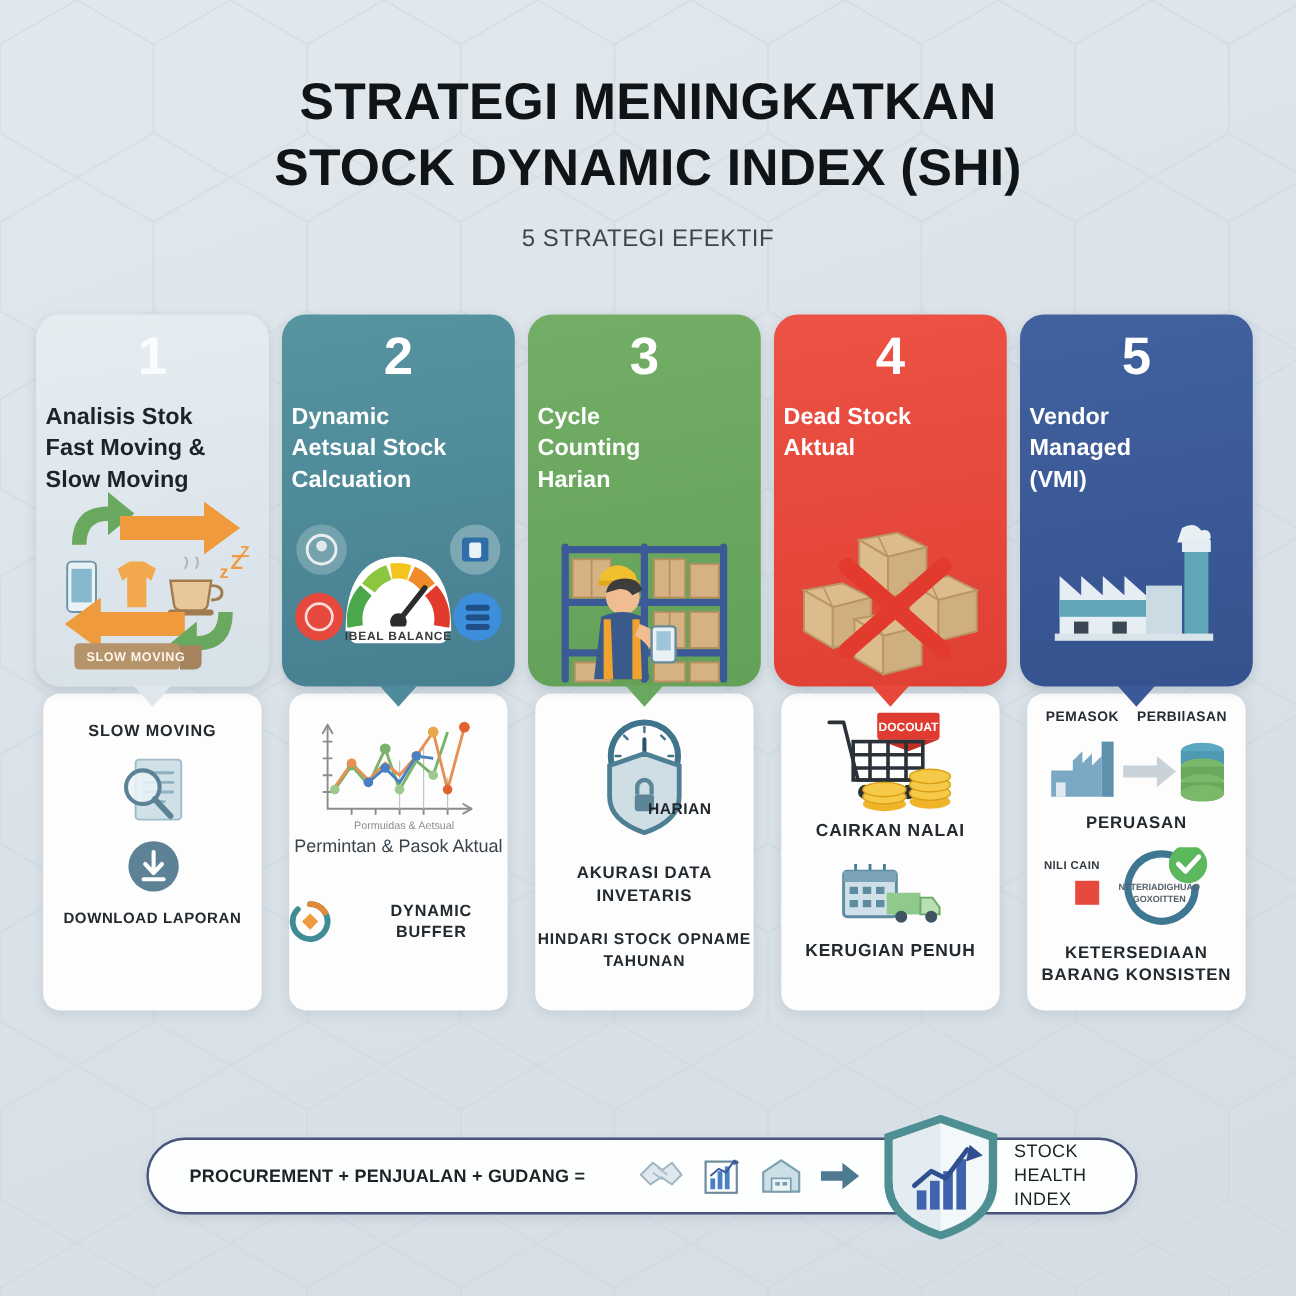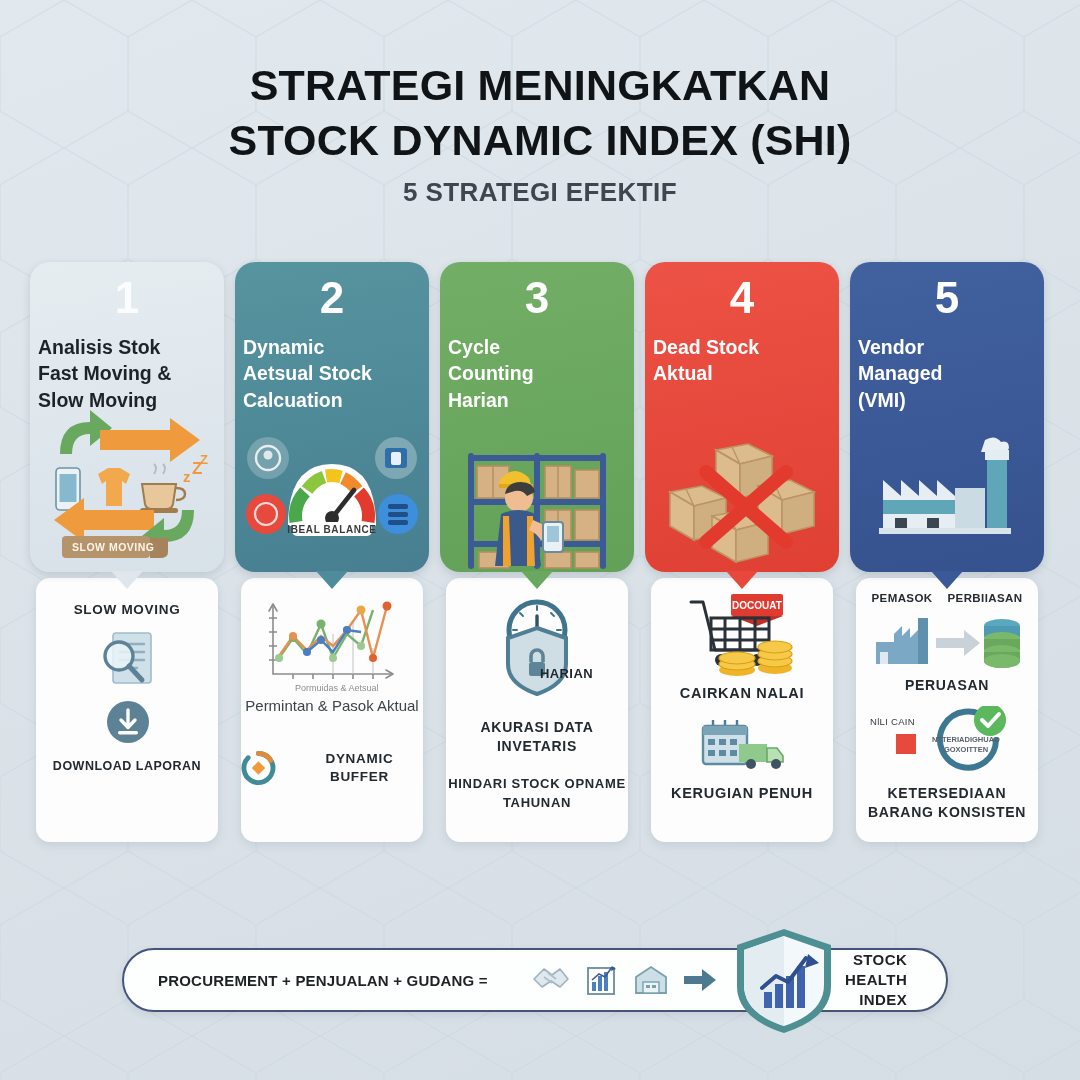--- a/index.html
+++ b/index.html
@@ -21,22 +21,22 @@
     opacity: .55; pointer-events: none;
   }
 
   
   .header { position:absolute; top:0; left:0; right:0; text-align:center; padding-top:58px; }
   .title {
     font-size: 43px; font-weight: 700; letter-spacing: .2px;
     color: #111416; line-height: 1.28;
   }
   .subtitle {
-    margin-top: 9px;
-    font-size: 26px; font-weight: 700; letter-spacing: .4px;
+    margin-top: 20px;
+    font-size: 20px; font-weight: 400; letter-spacing: .4px;
     color: #3e4750;
   }
 
   
   .cards {
     position: absolute; top: 262px; left: 30px;
     width: 1020px; height: 580px;
     display: flex; gap: 11px;
   }
   .card { position: relative; width: 194px; height: 100%; }
@@ -102,22 +102,22 @@
     margin-left: 34px;
     font-size: 15px; font-weight: 700; letter-spacing: .2px; color: #1d2226;
     white-space: nowrap;
   }
   .footer-icons { margin-left: 44px; display: flex; align-items: center; gap: 16px; }
   .shield-wrap {
     position: absolute; left: 730px; top: 926px; width: 108px; height: 110px;
   }
   .shi-text {
     position: absolute; left: 845px; top: 950px;
-    font-size: 15px; font-weight: 700; line-height: 1.32;
-    letter-spacing: .4px; color: #1d2226; text-align: right;
+    font-size: 15px; font-weight: 400; line-height: 1.32;
+    letter-spacing: .4px; color: #1d2226;
   }
 </style>
 </head>
 <body>
 
 <div id="root">
 
   <svg id="hexbg" viewBox="0 0 1080 1080" preserveAspectRatio="none">
     <defs>
       <pattern id="hexp" width="128" height="148" patternUnits="userSpaceOnUse">
@@ -473,21 +473,21 @@
             <ellipse cx="130" cy="27" rx="18" ry="7" fill="#7ab86a"></ellipse>
             <path d="M112 27 v10 a18 7 0 0 0 36 0 v-10 z" fill="#6aa85d"></path>
             <ellipse cx="130" cy="40" rx="18" ry="7" fill="#7ab86a"></ellipse>
             <path d="M112 40 v9 a18 7 0 0 0 36 0 v-9 z" fill="#6aa85d"></path>
             <ellipse cx="130" cy="49" rx="18" ry="7" fill="#7ab86a"></ellipse>
           </g>
         </svg>
         <div class="wc" style="top:98px">
           <span class="wc-label" style="font-size:14px">PERUASAN</span>
         </div>
-        <div style="position:absolute;top:138px;left:14px;font-size:9.5px;font-weight:400;color:#333b42;letter-spacing:.3px">NlLI CAIN</div>
+        <div style="position:absolute;top:138px;left:14px;font-size:9.5px;font-weight:700;color:#333b42;letter-spacing:.3px">NlLI CAIN</div>
         <svg class="wc-icon" style="position:absolute;top:128px;left:26px" width="142" height="70" viewBox="0 0 142 70">
           <rect x="14" y="28" width="20" height="20" fill="#e8493d"></rect>
           <path d="M106 14 a28 28 0 1 0 8 20" fill="none" stroke="#3e7791" stroke-width="6" stroke-linecap="round"></path>
           <circle cx="108" cy="14" r="16" fill="#5cb85c"></circle>
           <path d="M100 14 l6 6 l11 -12" fill="none" stroke="#fff" stroke-width="4" stroke-linecap="round" stroke-linejoin="round"></path>
           <text x="84" y="36" text-anchor="middle" font-family="Liberation Sans, sans-serif" font-size="7.5" font-weight="700" fill="#56616b">NTTERIADIGHUAO</text>
           <text x="84" y="46" text-anchor="middle" font-family="Liberation Sans, sans-serif" font-size="7.5" font-weight="700" fill="#56616b">GOXOITTEN</text>
         </svg>
         <div class="wc" style="top:206px">
           <span class="wc-label" style="font-size:14px">KETERSEDIAAN<br>BARANG KONSISTEN</span>

